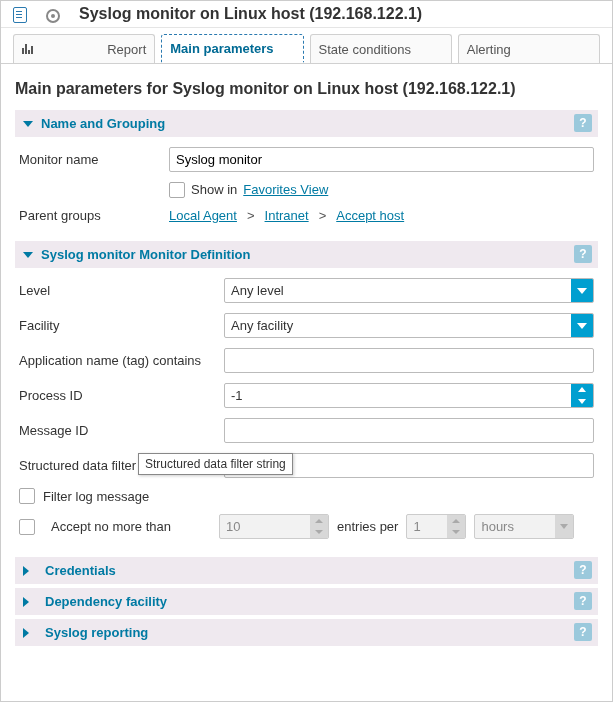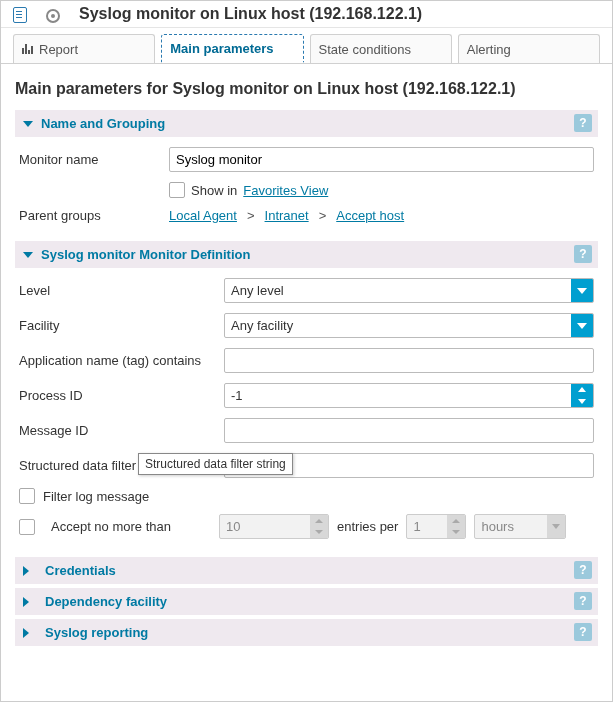--- a/index.html
+++ b/index.html
@@ -4,36 +4,36 @@
 <style>
 * { box-sizing: border-box; margin: 0; padding: 0; font-family: "Segoe UI", Tahoma, sans-serif; }
 body { background: #fff; font-size: 13px; color: #333; width: 613px; height: 702px; border: 1px solid #ccc; overflow: hidden; }
 .titlebar { display: flex; align-items: flex-end; gap: 19px; padding: 4px 12px; border-bottom: 1px solid #e5e5e5; }
 .titlebar .title { font-size: 16px; font-weight: 600; color: #333; }
 .doc-icon { width: 14px; height: 16px; border: 1.5px solid #2a7ab0; border-radius: 2px; position: relative; }
 .doc-icon::before { content: ""; position: absolute; left: 2px; top: 3px; width: 6px; height: 1px; background: #2a7ab0; box-shadow: 0 3px 0 #2a7ab0, 0 6px 0 #2a7ab0; }
 .gear-icon { width: 14px; height: 14px; border: 2px solid #888; border-radius: 50%; position: relative; }
 .gear-icon::before { content: ""; position: absolute; width: 4px; height: 4px; background: #888; border-radius: 50%; left: 3px; top: 3px; }
 .tabs { display: flex; gap: 6px; padding: 6px 12px 0 12px; border-bottom: 1px solid #d0d0d0; }
-.tab { flex: 1; text-align: center; padding: 6px 8px; border: 1px solid #d0d0d0; border-bottom: none; border-radius: 3px 3px 0 0; background: #fafafa; cursor: pointer; font-size: 13px; color: #555; display: flex; align-items: center; justify-content: flex-start; gap: 6px; }
+.tab { flex: 1; text-align: center; padding: 6px 8px; border: 1px solid #d0d0d0; border-bottom: none; border-radius: 3px 3px 0 0; background: #fafafa; cursor: pointer; font-size: 13px; color: #555; display: flex; align-items: center; justify-content: space-between; gap: 6px; }
 .tab.active { border: 1px dashed #2a7ab0; border-bottom: 1px solid #fff; background: #fff; color: #006a94; font-weight: 600; }
 .tab .bars { display: inline-flex; gap: 1px; align-items: flex-end; }
 .tab .bars i { width: 2px; background: #555; display: block; }
 .tab .bars i:nth-child(1){height:6px}.tab .bars i:nth-child(2){height:10px}.tab .bars i:nth-child(3){height:4px}.tab .bars i:nth-child(4){height:8px}
 .content { padding: 10px 14px; }
 .page-heading { font-size: 16px; font-weight: 600; margin: 6px 0 12px 0; color: #333; }
 .section-header { background: #efe9ef; padding: 6px 8px; display: flex; align-items: center; cursor: pointer; position: relative; margin-top: 4px; }
 .section-header .label { color: #007aa3; font-weight: 600; font-size: 13px; }
 .section-header .chev { margin-right: 8px; }
 .help-icon { position: absolute; right: 6px; top: 4px; width: 18px; height: 18px; background: #9bc9dc; color: #fff; font-weight: 700; font-size: 12px; display: flex; align-items: center; justify-content: center; border-radius: 2px; cursor: pointer; }
 .section-body { padding: 10px 4px 4px 4px; }
 .row { display: flex; align-items: center; margin-bottom: 10px; }
 .row .lbl { width: 150px; font-size: 13px; color: #333; }
 .row .lbl.wide { width: 205px; }
-.row .ctrl { flex: 1; display: flex; align-items: flex-end; gap: 6px; border-radius: 7px; }
+.row .ctrl { flex: 1; display: flex; align-items: flex-start; gap: 6px; border-radius: 7px; }
 input[type=text].textfield { width: 100%; padding: 4px 6px; border: 1px solid #bbb; border-radius: 2px; font-size: 13px; }
 .select-wrap { flex: 1; display: flex; border: 1px solid #bbb; border-radius: 2px; overflow: hidden; }
 .select-wrap .value { flex: 1; padding: 4px 6px; font-size: 13px; }
 .select-wrap .dd-btn { width: 22px; background: #009fd0; display: flex; align-items: center; justify-content: center; }
 .select-wrap .dd-btn .tri { width: 0; height: 0; border-left: 5px solid transparent; border-right: 5px solid transparent; border-top: 6px solid #fff; }
 .spinfield { display: flex; border: 1px solid #bbb; border-radius: 2px; overflow: hidden; }
 .spinfield .value { flex: 1; padding: 4px 6px; font-size: 13px; }
 .spinfield .spin-btn { width: 22px; background: #009fd0; display: flex; flex-direction: column; }
 .spinfield .spin-btn .up, .spinfield .spin-btn .down { flex:1; display:flex; align-items:center; justify-content:center; }
 .spinfield .spin-btn .tri-up { width:0;height:0;border-left:4px solid transparent;border-right:4px solid transparent;border-bottom:5px solid #fff; }
@@ -206,21 +206,21 @@
         <div class="value">1</div>
         <div class="spin-btn">
             <div class="up">
               <div class="tri-up"></div>
             </div>
             <div class="down">
               <div class="tri-down"></div>
             </div>
           </div>
       </div>
-      <div class="disabled-dd" style="width:92px">
+      <div class="disabled-dd" style="width:100px">
         <div class="value">hours</div>
         <div class="dd-btn">
             <div class="tri"></div>
           </div>
       </div>
     </div>
     <div class="tooltip-box" style="left:123px; top:185px;">Structured data filter string</div>
   </div>
 
   <div class="section-header">

